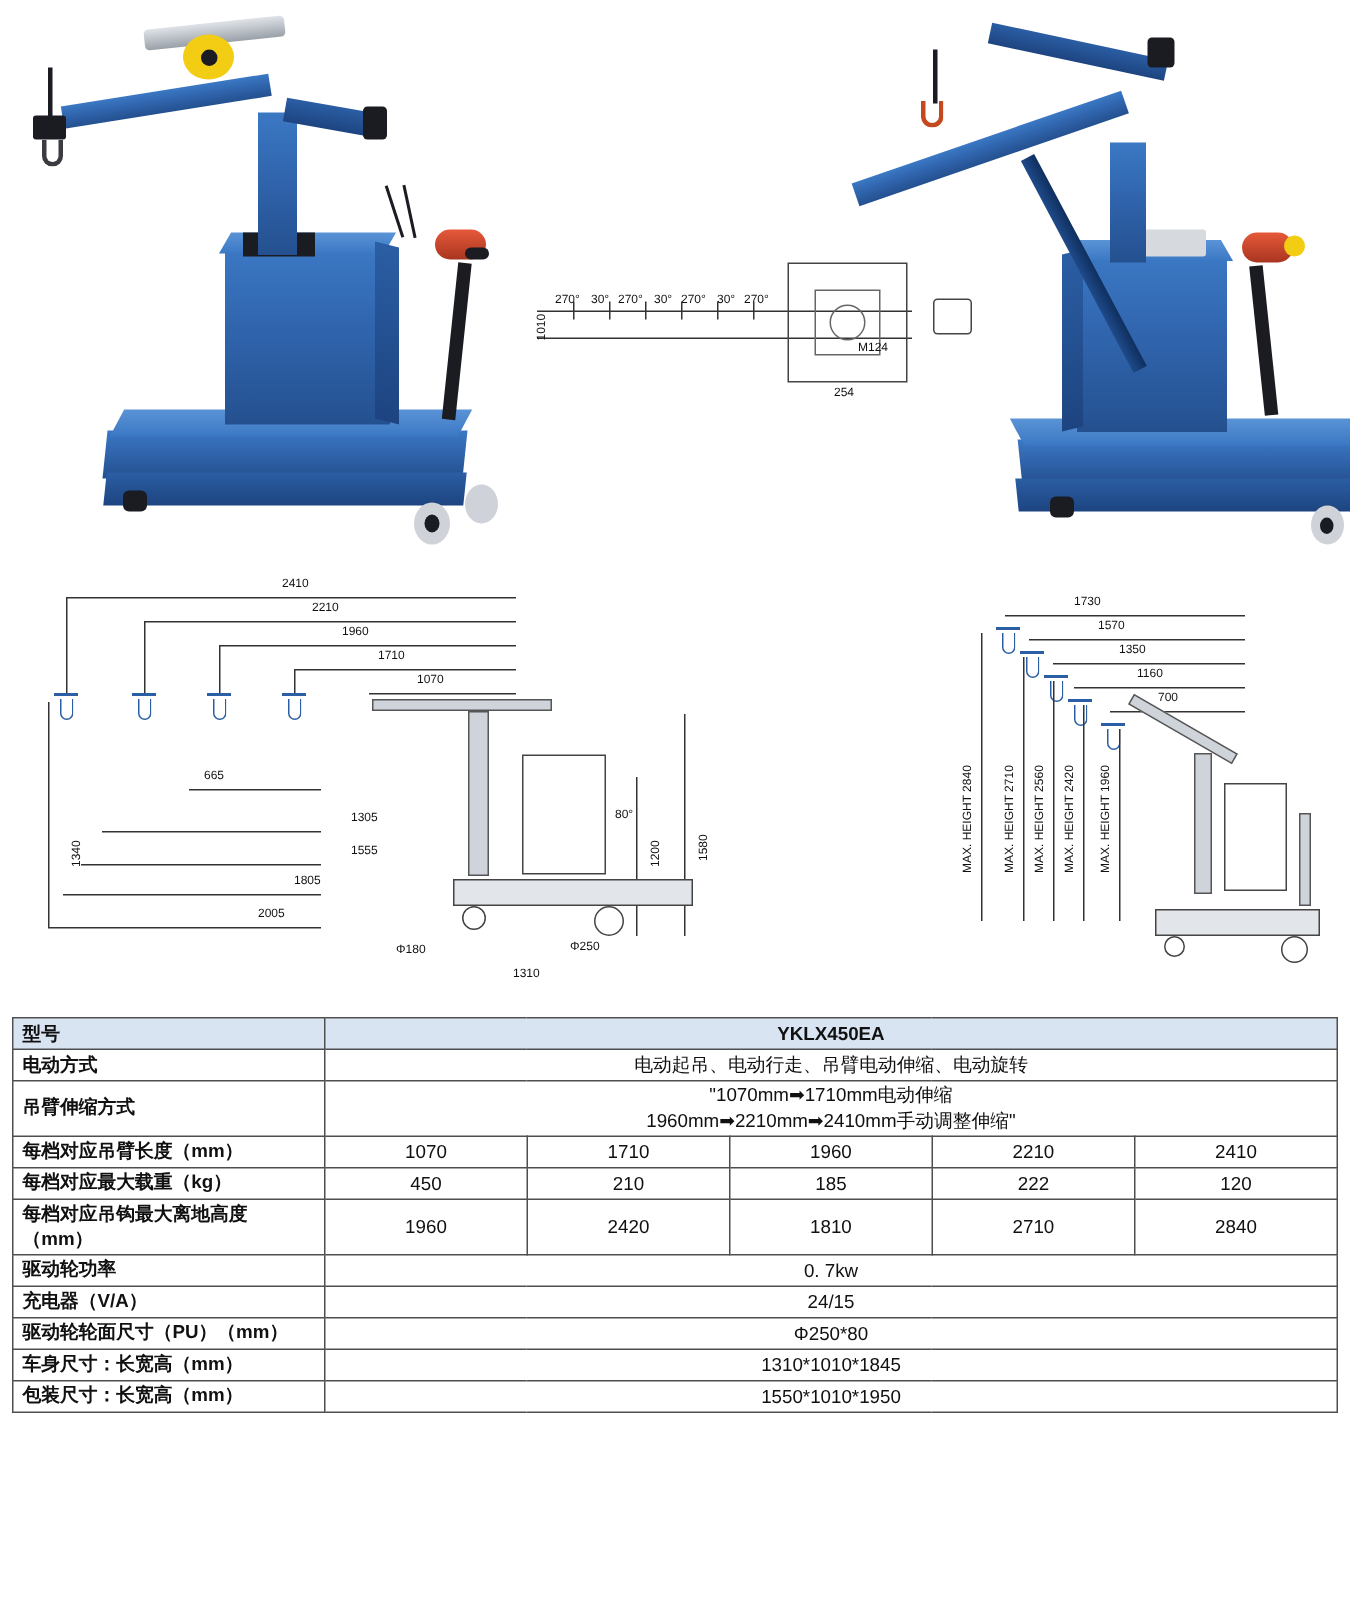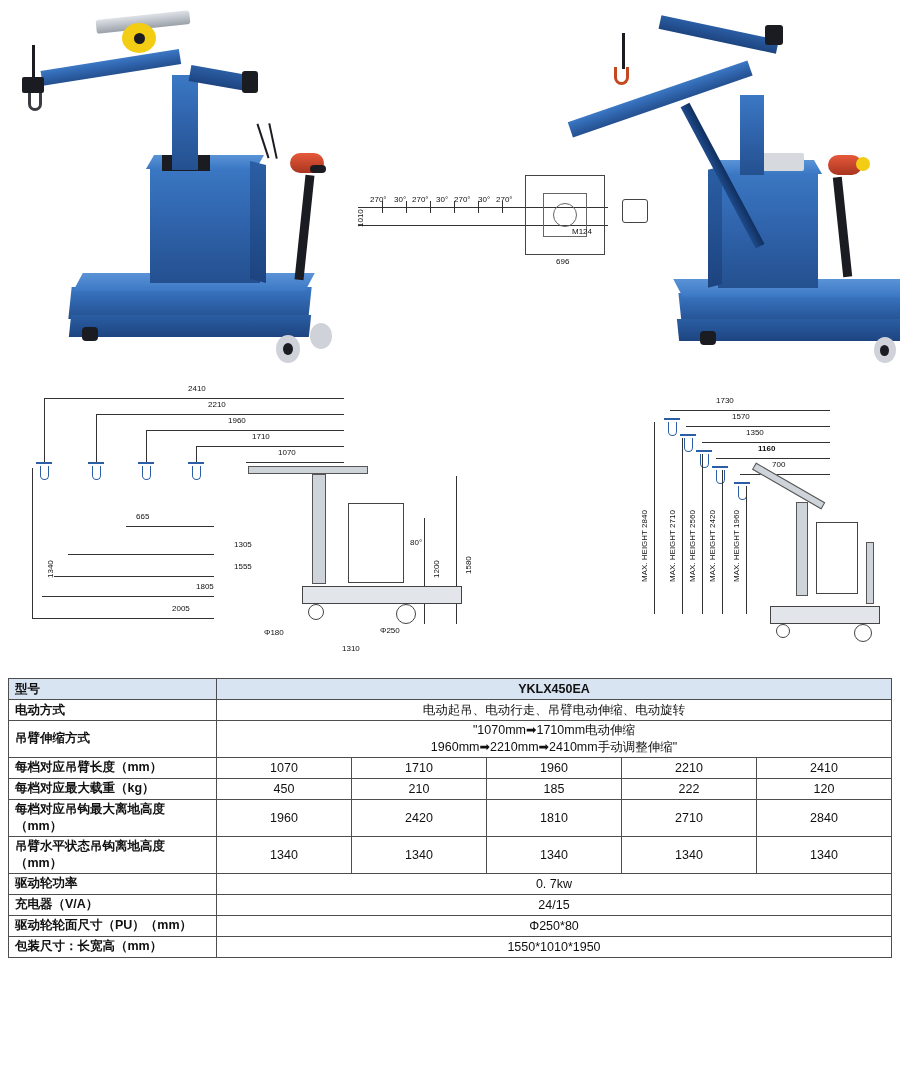--- a/index.html
+++ b/index.html
@@ -157,21 +157,21 @@
       <div class="dimline" style="left:56px; top:36px; width:1px; height:12px;"></div>
       <div class="dimline" style="left:80px; top:36px; width:1px; height:12px;"></div>
       <div class="dimline" style="left:104px; top:36px; width:1px; height:12px;"></div>
       <div class="dimline" style="left:128px; top:36px; width:1px; height:12px;"></div>
       <div class="dimline" style="left:152px; top:36px; width:1px; height:12px;"></div>
 
       <div class="dimline" style="left:175px; top:10px; width:80px; height:80px; background:transparent; border:1px solid #444;"></div>
       <div class="dimline" style="left:193px; top:28px; width:44px; height:44px; background:transparent; border:1px solid #666;"></div>
       <div class="dimline" style="left:203px; top:38px; width:24px; height:24px; background:transparent; border:1px solid #666; border-radius:50%;"></div>
       <div class="dimline" style="left:272px; top:34px; width:26px; height:24px; background:transparent; border:1px solid #444; border-radius:3px;"></div>
-      <div class="dimtext" style="left:206px; top:92px;">696</div>
+      <div class="dimtext" style="left:206px; top:92px;">254</div>
       <div class="dimtext" style="left:222px; top:62px;">M124</div>
     </div>
 
     <div class="dimwrap" style="left:12px; top:378px; width:490px; height:285px;">
 
       <div class="dimline" style="left:44px; top:398px; width:0; height:0;"></div>
 
       <div class="dimtext" style="left:176px; top:6px;">2410</div>
       <div class="dimline" style="left:32px; top:20px; width:300px; height:1px;"></div>
 
@@ -240,21 +240,21 @@
 
       <div class="dimtext" style="left:96px; top:4px;">1730</div>
       <div class="dimline" style="left:50px; top:18px; width:160px; height:1px;"></div>
 
       <div class="dimtext" style="left:112px; top:20px;">1570</div>
       <div class="dimline" style="left:66px; top:34px; width:144px; height:1px;"></div>
 
       <div class="dimtext" style="left:126px; top:36px;">1350</div>
       <div class="dimline" style="left:82px; top:50px; width:128px; height:1px;"></div>
 
-      <div class="dimtext" style="left:138px; top:52px;font-weight:bold;">1160</div>
+      <div class="dimtext" style="left:138px; top:52px;">1160</div>
       <div class="dimline" style="left:96px; top:66px; width:114px; height:1px;"></div>
 
       <div class="dimtext" style="left:152px; top:68px;">700</div>
       <div class="dimline" style="left:120px; top:82px; width:90px; height:1px;"></div>
 
       <div class="hookbar" style="left:44px; top:26px;"></div>
       <div class="hook" style="left:48px; top:30px;"></div>
       <div class="hookbar" style="left:60px; top:42px;"></div>
       <div class="hook" style="left:64px; top:46px;"></div>
       <div class="hookbar" style="left:76px; top:58px;"></div>
@@ -325,42 +325,38 @@
         <td>120</td>
       </tr>
       <tr>
         <td class="label">每档对应吊钩最大离地高度（mm）</td>
         <td>1960</td>
         <td>2420</td>
         <td>1810</td>
         <td>2710</td>
         <td>2840</td>
       </tr>
-      <tr>
-        <td class="label">吊臂水平状态吊钩离地高度（mm）</td>
-        <td>1340</td>
-        <td>1340</td>
-        <td>1340</td>
-        <td>1340</td>
-        <td>1340</td>
-      </tr>
 
       <tr>
         <td class="label">驱动轮功率</td>
         <td colspan="5">0. 7kw</td>
       </tr>
       <tr>
         <td class="label">充电器（V/A）</td>
         <td colspan="5">24/15</td>
       </tr>
       <tr>
         <td class="label">驱动轮轮面尺寸（PU）（mm）</td>
         <td colspan="5">Φ250*80</td>
       </tr>
       <tr>
+        <td class="label">车身尺寸：长宽高（mm）</td>
+        <td colspan="5">1310*1010*1845</td>
+      </tr>
+      <tr>
         <td class="label">包装尺寸：长宽高（mm）</td>
         <td colspan="5">1550*1010*1950</td>
       </tr>
 
     </tbody>
   </table>
 
 </div>
 
 </body></html>

